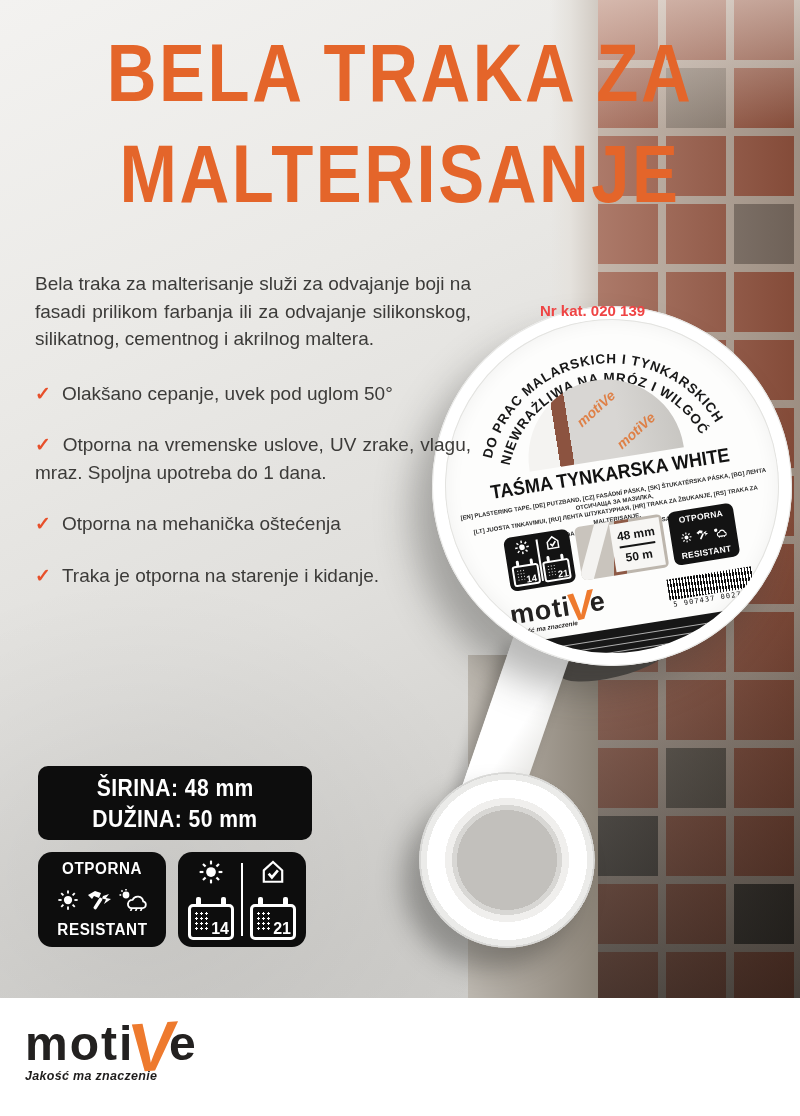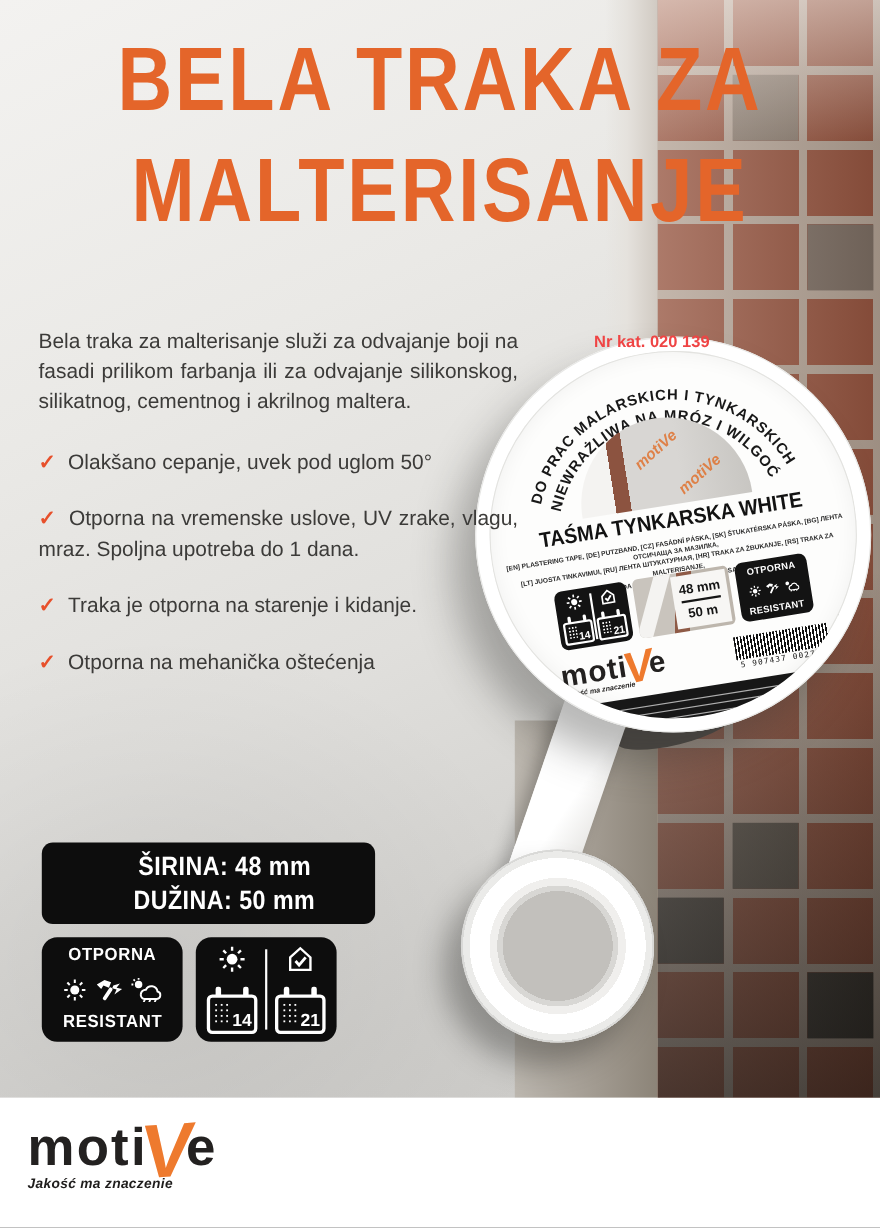--- a/index.html
+++ b/index.html
@@ -23,28 +23,28 @@
            linear-gradient(180deg,rgba(255,246,240,.5) 0%,rgba(255,255,255,0) 13%,rgba(0,0,0,0) 52%,rgba(25,22,19,.35) 76%,rgba(14,13,11,.62) 100%),
            linear-gradient(90deg,rgba(255,255,255,.22),rgba(0,0,0,.12));}
 
   
   .title{position:absolute;left:0;right:0;top:22px;text-align:center;z-index:5;}
   .title .tl{display:block;font-size:82px;line-height:101px;font-weight:bold;color:#e4652a;
              letter-spacing:3px;transform:scaleX(.84);transform-origin:center;}
   .nrkat{position:absolute;left:540px;top:302px;z-index:6;font-size:15px;font-weight:bold;color:#ef4444;}
 
   
-  .copy{position:absolute;left:35px;top:297px;width:436px;z-index:5;color:#3c3b39;}
+  .copy{position:absolute;left:35px;top:270px;width:436px;z-index:5;color:#3c3b39;}
   .copy .intro{font-size:19px;line-height:27.5px;text-align:justify;margin:0 0 27px;}
   .bullet{font-size:19px;line-height:27.5px;text-align:justify;margin:0 0 24px;}
   .bullet .chk{color:#e7502b;font-weight:bold;margin-right:11px;}
 
   
   .spec{position:absolute;left:38px;top:766px;width:274px;height:74px;z-index:5;background:#0d0d0d;
-        border-radius:10px;display:flex;flex-direction:column;justify-content:center;align-items:center;padding-left:29px;}
+        border-radius:10px;display:flex;flex-direction:column;justify-content:center;align-items:center;}
   .spec span{display:block;color:#fff;font-weight:bold;font-size:24px;line-height:31px;
         letter-spacing:.5px;transform:scaleX(.88);}
   .rbadge{position:absolute;left:38px;top:852px;width:128px;height:95px;z-index:5;background:#0d0d0d;
         border-radius:14px;color:#fff;display:flex;flex-direction:column;align-items:center;
         justify-content:space-between;padding:8px 6px;box-sizing:border-box;}
   .rbadge .rtxt{font-size:16px;font-weight:bold;letter-spacing:.6px;transform:scaleX(.95);}
   .icons{display:flex;align-items:center;gap:7px;}
   .dbadge{position:absolute;left:178px;top:852px;width:128px;height:95px;z-index:5;background:#0d0d0d;
         border-radius:14px;display:flex;box-sizing:border-box;padding:7px 4px;}
   .dhalf{flex:1;display:flex;flex-direction:column;align-items:center;justify-content:space-between;}
@@ -157,22 +157,22 @@
   <div class="title">
     <span class="tl">BELA TRAKA ZA</span>
     <span class="tl">MALTERISANJE</span>
   </div>
   <div class="nrkat">Nr kat. 020 139</div>
 
   <div class="copy">
     <p class="intro">Bela traka za malterisanje služi za odvajanje boji na fasadi prilikom farbanja ili za odvajanje silikonskog, silikatnog, cementnog i akrilnog maltera.</p>
     <p class="bullet"><span class="chk">✓</span><span>Olakšano cepanje, uvek pod uglom 50°</span></p>
     <p class="bullet"><span class="chk">✓</span><span>Otporna na vremenske uslove, UV zrake, vlagu, mraz. Spoljna upotreba do 1 dana.</span></p>
+    <p class="bullet"><span class="chk">✓</span><span>Otporna na mehanička oštećenja</span></p>
     <p class="bullet"><span class="chk">✓</span><span>Traka je otporna na starenje i kidanje.</span></p>
-    <p class="bullet"><span class="chk">✓</span><span>Otporna na mehanička oštećenja</span></p>
   </div>
 
   <div class="spec">
     <span>ŠIRINA: 48 mm</span>
     <span>DUŽINA: 50 mm</span>
   </div>
 
   <div class="rbadge">
     <span class="rtxt">OTPORNA</span>
     <span class="icons">

